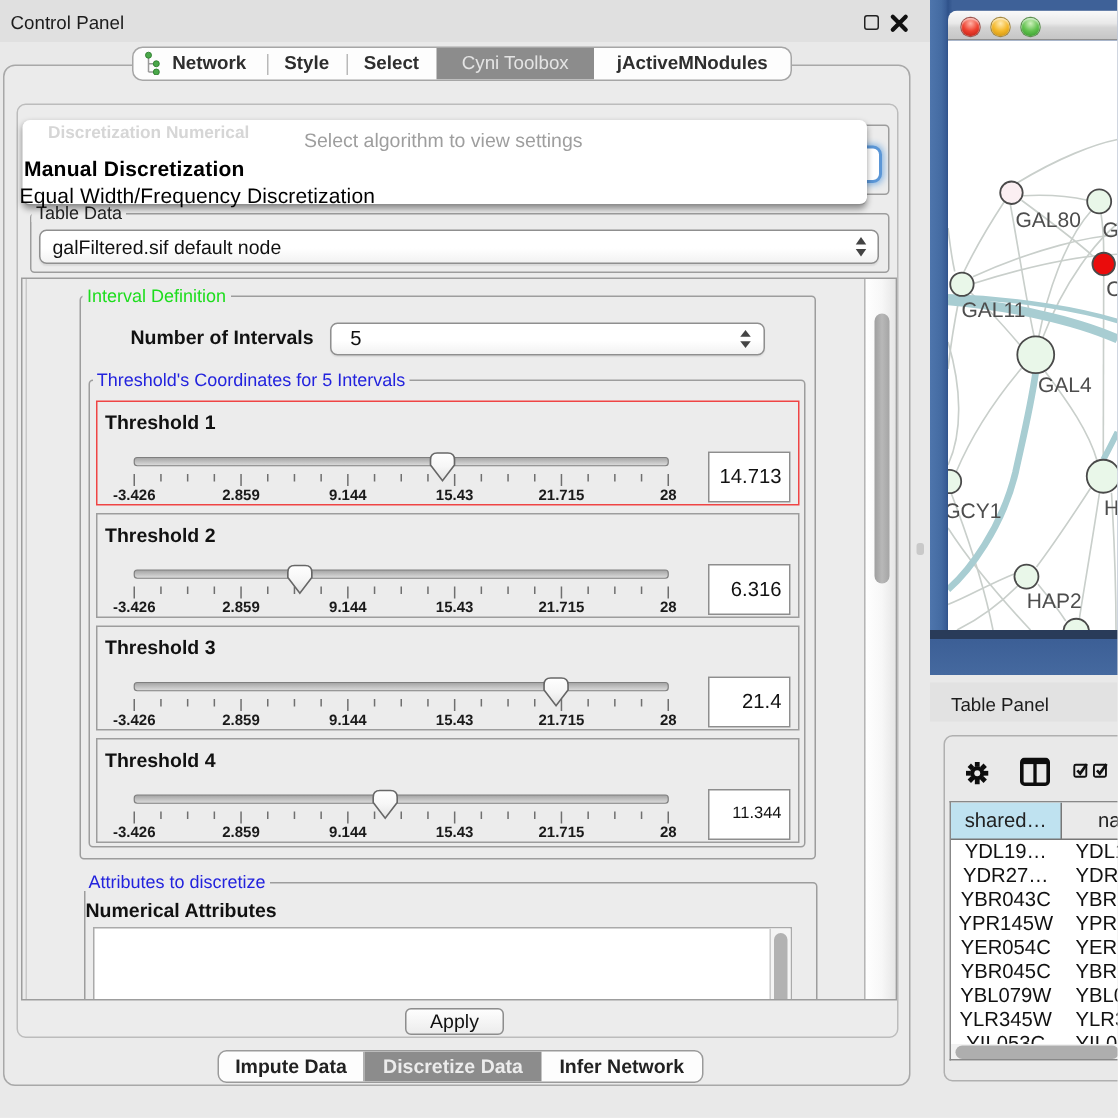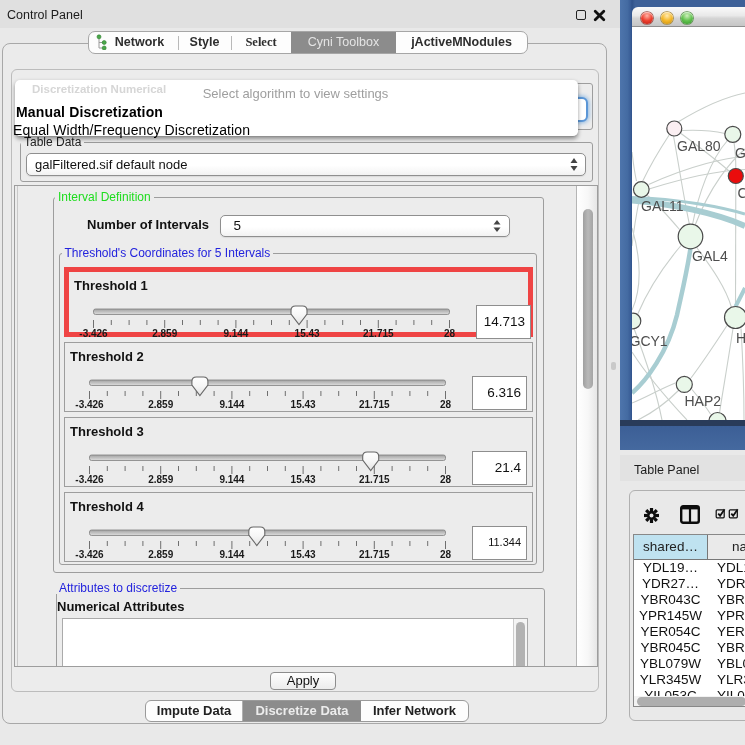--- a/index.html
+++ b/index.html
@@ -27,21 +27,21 @@
 
 <div class="abs" style="left:2px;top:43px;width:603px;height:679px;background:#ebebeb;border:1px solid #a8a8a8;border-radius:8px;"></div>
 
 <div class="abs" style="left:11px;top:69px;width:586px;height:621px;background:#ececec;border:1px solid #bcbcbc;border-radius:6px;"></div>
 
 <div class="abs" id="tabbar" style="left:88px;top:31px;width:438px;height:21px;background:#fdfdfd;border:1px solid #a6a6a6;border-radius:7px;overflow:hidden;">
   <div class="abs" style="left:0;top:0;width:89px;height:21px;line-height:21px;text-align:center;font-size:12.5px;color:#2e2e2e;font-weight:bold;padding-left:12px;box-sizing:border-box;">Network</div>
   <div class="abs" style="left:88.5px;top:4px;width:1px;height:14px;background:#b9b9b9;"></div>
   <div class="abs" style="left:89px;top:0;width:53px;height:21px;line-height:21px;text-align:center;font-size:12.5px;color:#2e2e2e;font-weight:bold;">Style</div>
   <div class="abs" style="left:141.5px;top:4px;width:1px;height:14px;background:#b9b9b9;"></div>
-  <div class="abs" style="left:142px;top:0;width:60px;height:21px;line-height:21px;text-align:center;font-size:12.5px;color:#2e2e2e;font-weight:bold;font-family:Liberation Serif, serif;">Select</div>
+  <div class="abs" style="left:142px;top:0;width:60px;height:21px;line-height:21px;text-align:center;font-size:12.5px;color:#2e2e2e;font-weight:bold;">Select</div>
   <div class="abs" style="left:202px;top:0;width:105px;height:21px;line-height:21px;text-align:center;font-size:12.5px;color:#e4e4e4;background:#8c8c8c;">Cyni Toolbox</div>
   <div class="abs" style="left:307px;top:0;width:131px;height:21px;line-height:21px;text-align:center;font-size:12.5px;color:#2e2e2e;font-weight:bold;">jActiveMNodules</div>
 </div>
 <svg class="abs" style="left:96px;top:34px;" width="12" height="16" viewBox="0 0 12 16">
   <path d="M3,3.5 L3,14 M3,8.5 L8,8.5 M3,14 L8,14" stroke="#9a9a9a" stroke-width="1" fill="none"></path>
   <circle cx="3" cy="2.8" r="2" fill="#4aa84a" stroke="#2e7d2e" stroke-width="0.6"></circle>
   <circle cx="8.2" cy="8.5" r="2" fill="#4aa84a" stroke="#2e7d2e" stroke-width="0.6"></circle>
   <circle cx="8.2" cy="14" r="2" fill="#4aa84a" stroke="#2e7d2e" stroke-width="0.6"></circle>
 </svg>
 
@@ -72,21 +72,21 @@
     <div class="ct" style="left:13px;line-height:20px;font-size:13.5px;">5</div>
     <svg class="abs" style="right:7px;top:3px;" width="10" height="14" viewBox="0 0 10 14">
       <path d="M5,1 L8.5,5.5 L1.5,5.5 Z" fill="#444"></path>
         <path d="M5,13 L8.5,8.5 L1.5,8.5 Z" fill="#444"></path>
     </svg>
   </div>
 
   <div class="grp" style="left:43.5px;top:67px;width:476px;height:310px;"></div>
   <div class="gtitle" style="left:46.5px;top:61px;color:#2323dd;">Threshold's Coordinates for 5 Intervals</div>
 
-  <div class="abs" style="left:48.5px;top:81px;width:469px;height:70px;border:5px solid #ef4444;box-sizing:border-box;">
+  <div class="abs" style="left:48.5px;top:81px;width:469px;height:70px;border:1px solid #ef4444;box-sizing:border-box;">
     <div class="abs bold" style="left:5.5px;top:6px;font-size:13px;color:#111;">Threshold 1</div>
     <svg class="abs" style="left:0;top:0;" width="400" height="70" viewBox="0 0 400 70">
       <defs>
           <linearGradient id="tg81" x1="0" y1="0" x2="0" y2="1">
         <stop offset="0" stop-color="#ffffff"></stop>
             <stop offset="0.5" stop-color="#f6f6f6"></stop>
             <stop offset="1" stop-color="#e3e3e3"></stop>
           </linearGradient>
       <linearGradient id="tr81" x1="0" y1="0" x2="0" y2="1">
         <stop offset="0" stop-color="#a2a2a2"></stop>

